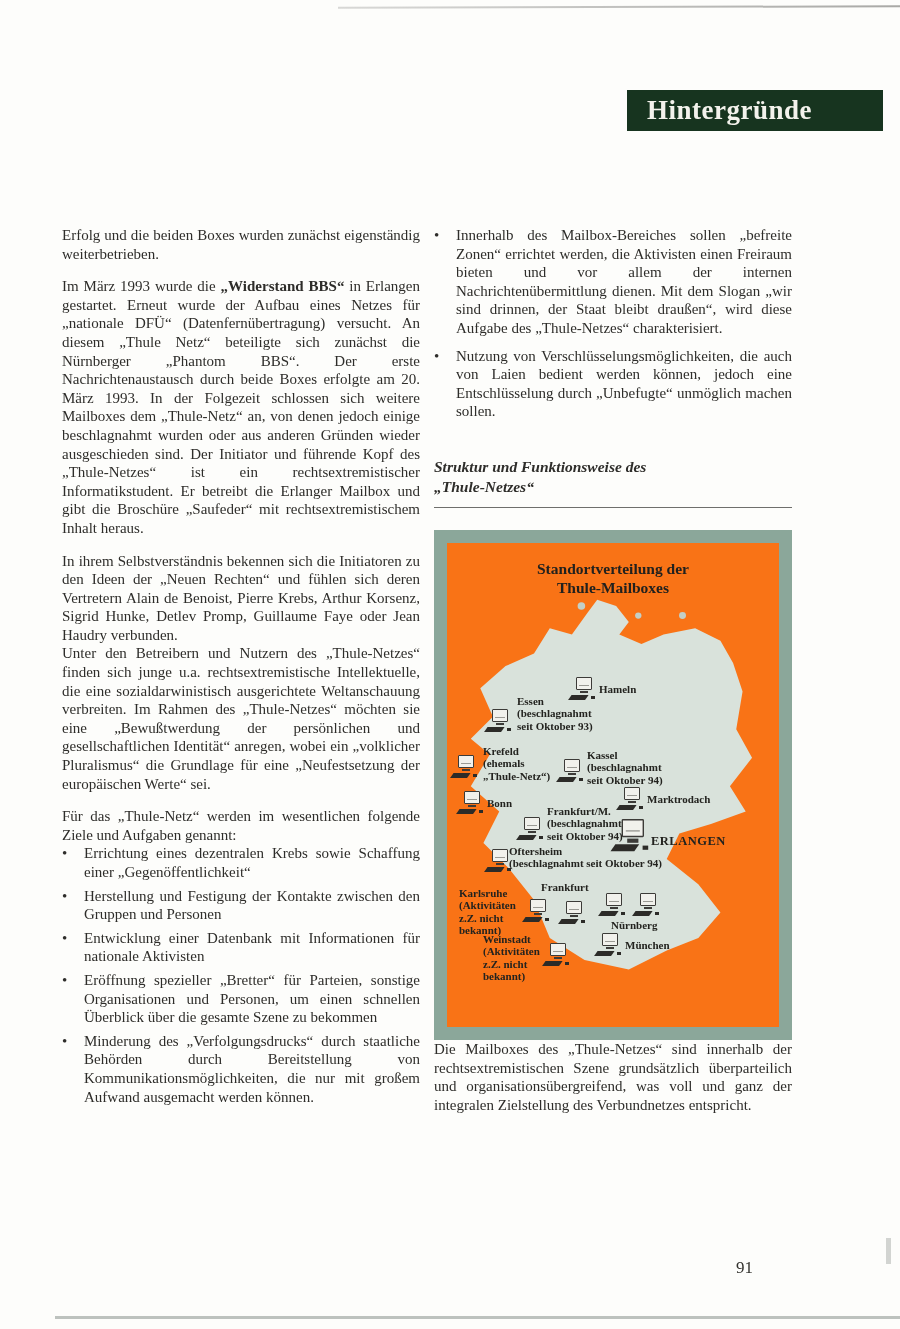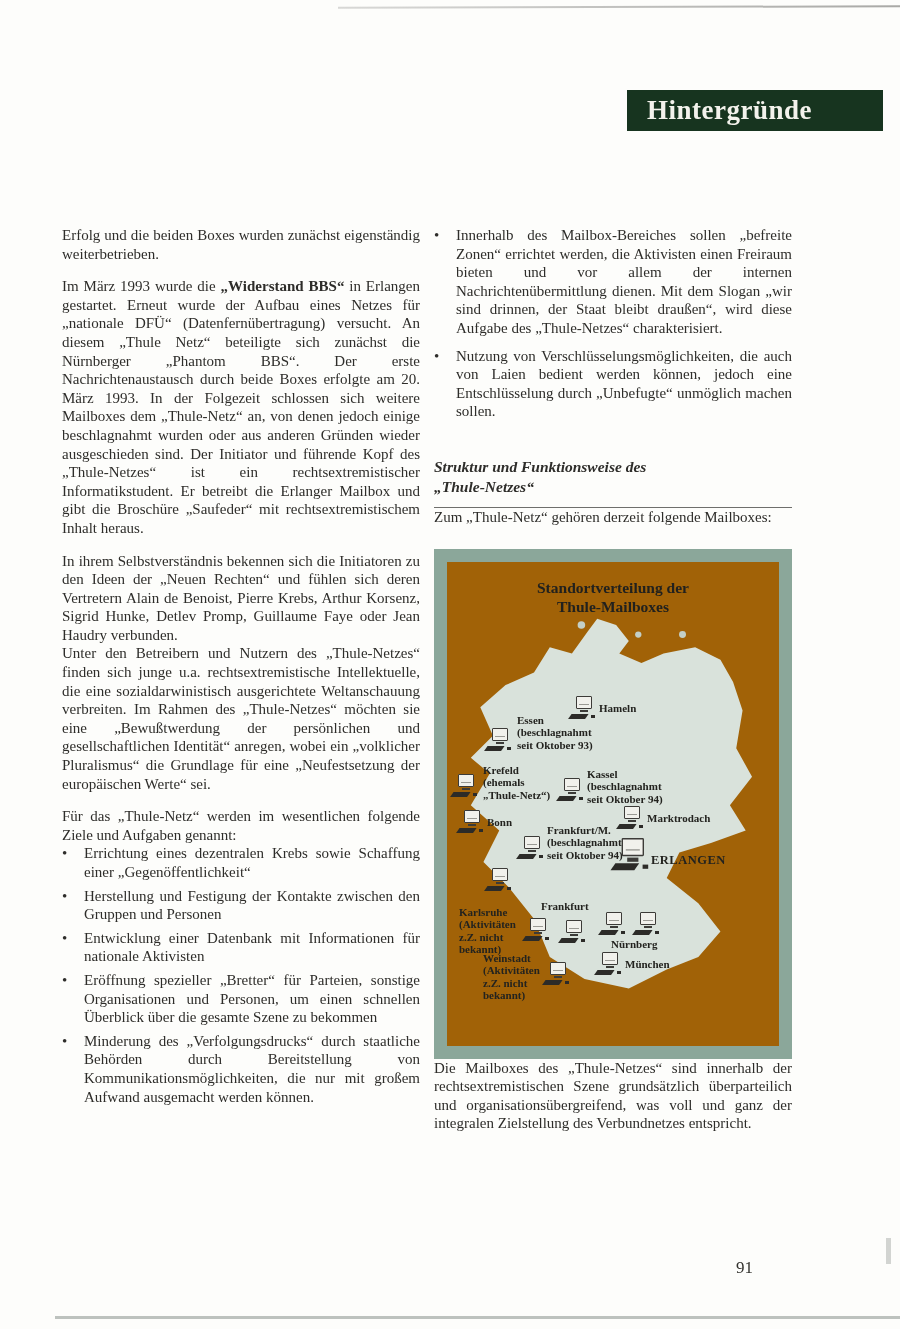--- a/index.html
+++ b/index.html
@@ -38,21 +38,21 @@
   .r-bullets .bullet { margin-bottom:9px; }
   .section-head {
     font-weight:bold; font-size:15.5px; line-height:20px;
     margin-top:36px; white-space:pre-line;font-style:italic;
   }
   .section-rule { border:none; border-top:1.5px solid #6f6f6c; margin:10px 0 0 0; }
   .intro { margin-top:27px; }
   
   .map-figure {
     position:relative; margin-top:22px; width:358px; height:510px;
-    box-sizing:border-box; border:13px solid #8ba79a; background:#a16207;
+    box-sizing:border-box; border:13px solid #8ba79a; background:#f97316;
   }
   .map-inner { position:absolute; inset:0; }
   .map-title {
     position:absolute; left:0; top:16px; width:100%;
     text-align:center; font-weight:bold; font-size:15.5px; line-height:19px;
     white-space:pre-line; color:#21211e;
   }
   .map-svg { position:absolute; left:8px; top:46px; width:316px; height:426px; }
   .loc-label {
     position:absolute; font-weight:bold; font-size:11px; line-height:12.5px;
@@ -130,21 +130,20 @@
       </div>
       <div class="bullet">
         <span class="mark">•</span>
         <span class="btxt">Nutzung von Verschlüsselungsmöglichkeiten, die auch von Laien bedient werden können, jedoch eine Entschlüsselung durch „Unbefugte“ unmöglich machen sollen.</span>
       </div>
     </div>
 
     <div class="section-head" style="white-space: pre-line;">Struktur und Funktionsweise des
 „Thule-Netzes“</div>
     <hr class="section-rule">
-    <p class="body intro">Zum „Thule-Netz“ gehören derzeit folgende Mailboxes:</p>
 
     <div class="map-figure">
       <div class="map-inner">
         <div class="map-title" style="white-space: pre-line;">Standortverteilung der
 Thule-Mailboxes</div>
 
         <svg class="map-svg" viewBox="0 0 100 130" preserveAspectRatio="xMidYMid meet">
           <path d="M45,1 L51,3 L55,8 L52,12 L59,15 L66,12 L76,10 L84,14 L88,21 L91,30 L89,42 L94,51 L87,60 L92,68 L81,72 L71,75 L67,83 L77,91 L84,100 L77,108 L67,112 L55,118 L41,115 L30,108 L25,96 L17,86 L9,78 L14,68 L5,60 L11,50 L5,45 L12,38 L8,29 L16,22 L25,18 L30,10 L37,12 L42,5 Z" fill="#d9e2db"></path>
           <circle cx="40" cy="3" r="1.2" fill="#c3cfc7"></circle>
           <circle cx="58" cy="6" r="1" fill="#c3cfc7"></circle>
@@ -236,20 +235,21 @@
         <div class="loc-label caps" style="left:204px;top:292px">ERLANGEN</div>
 
         <div class="pc" style="left:36px;top:306px">
             <span class="mon">
               <i></i>
             </span>
             <span class="stand"></span>
             <span class="kb"></span>
             <span class="mouse"></span>
           </div>
+        <div class="loc-label" style="left:62px;top:302px;width:240px"><span>Oftersheim</span><br><span style="white-space: pre-line;">(beschlagnahmt seit Oktober 94)</span></div>
 
         <div class="loc-label" style="left:12px;top:344px;width:76px"><span>Karlsruhe</span><br><span style="white-space: pre-line;">(Aktivitäten
 z.Z. nicht
 bekannt)</span></div>
         <div class="pc" style="left:74px;top:356px">
             <span class="mon">
               <i></i>
             </span>
             <span class="stand"></span>
             <span class="kb"></span>

